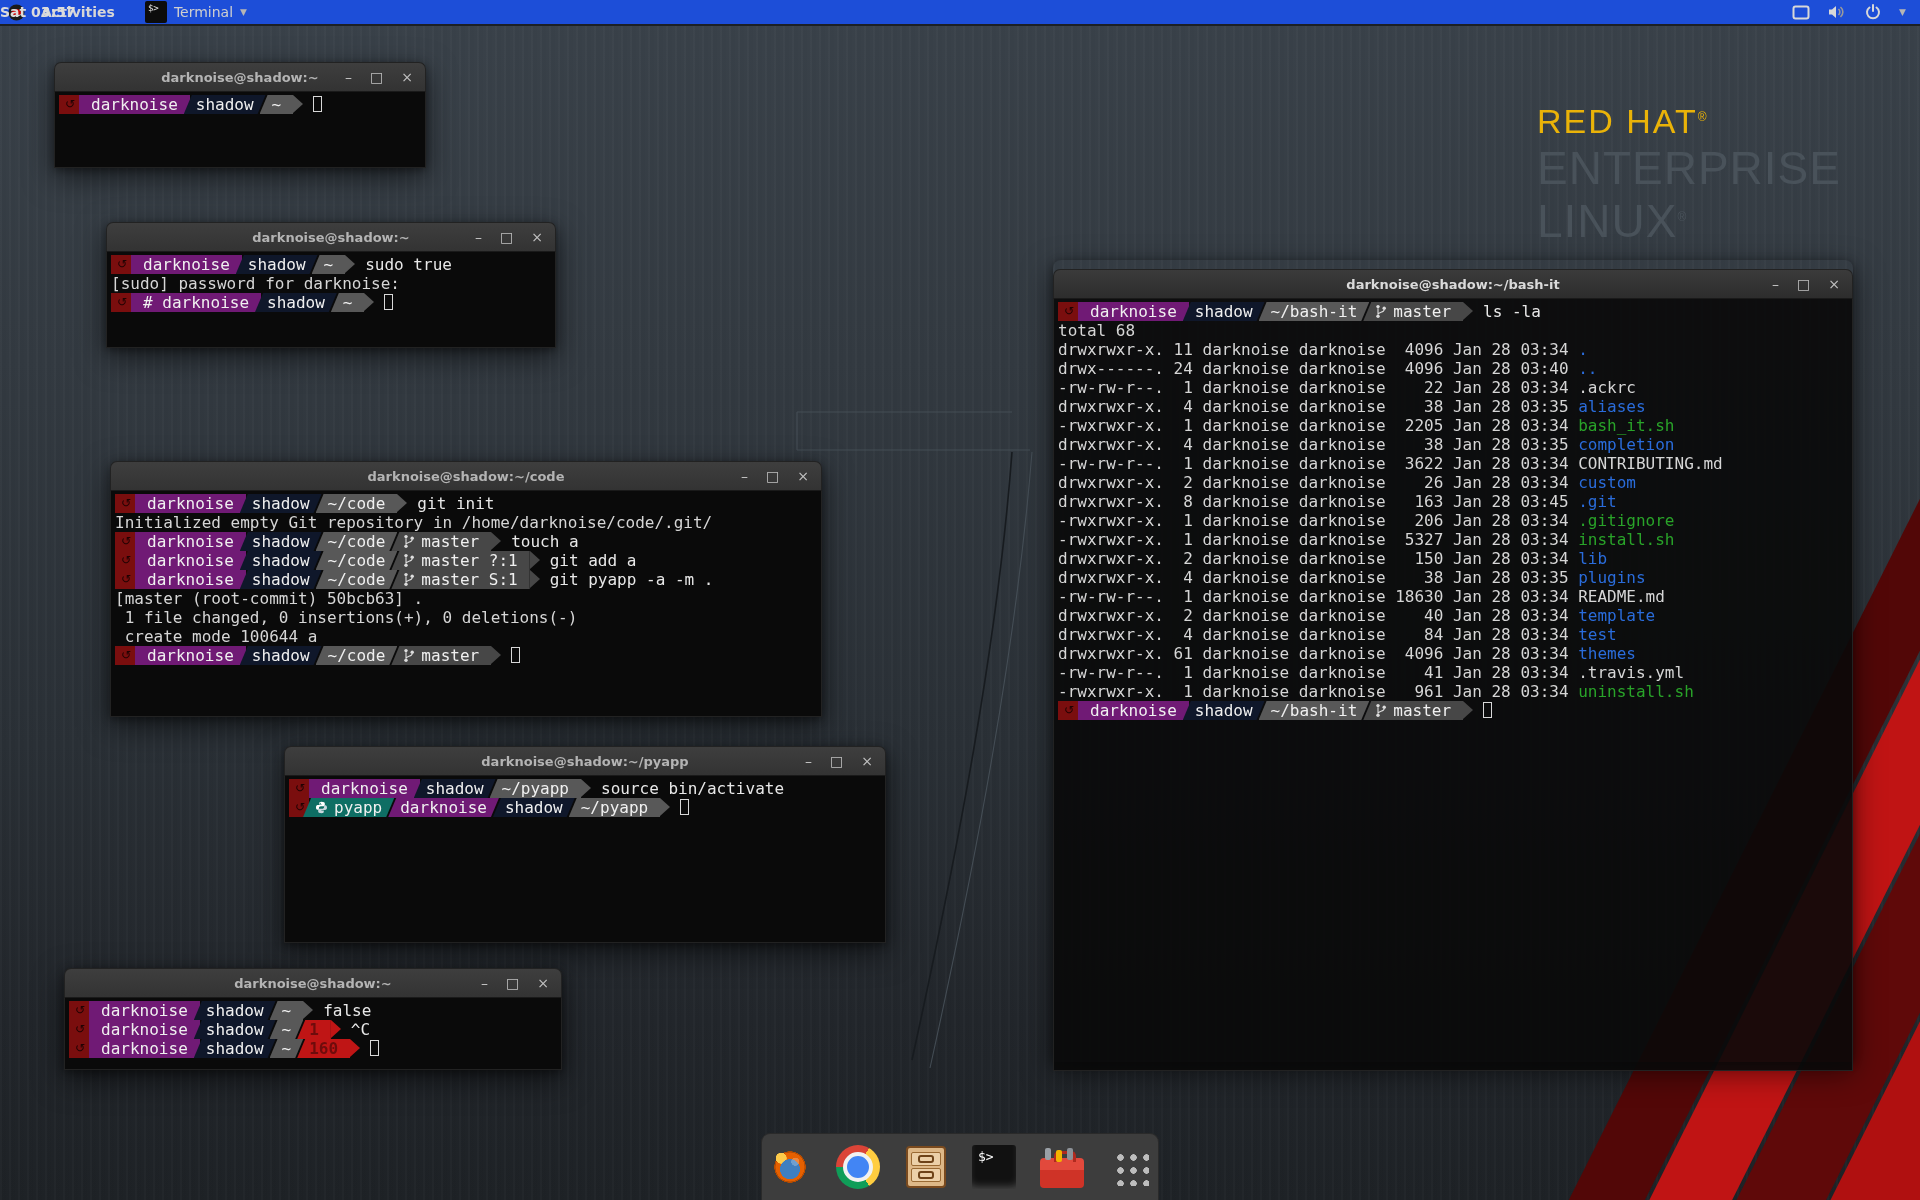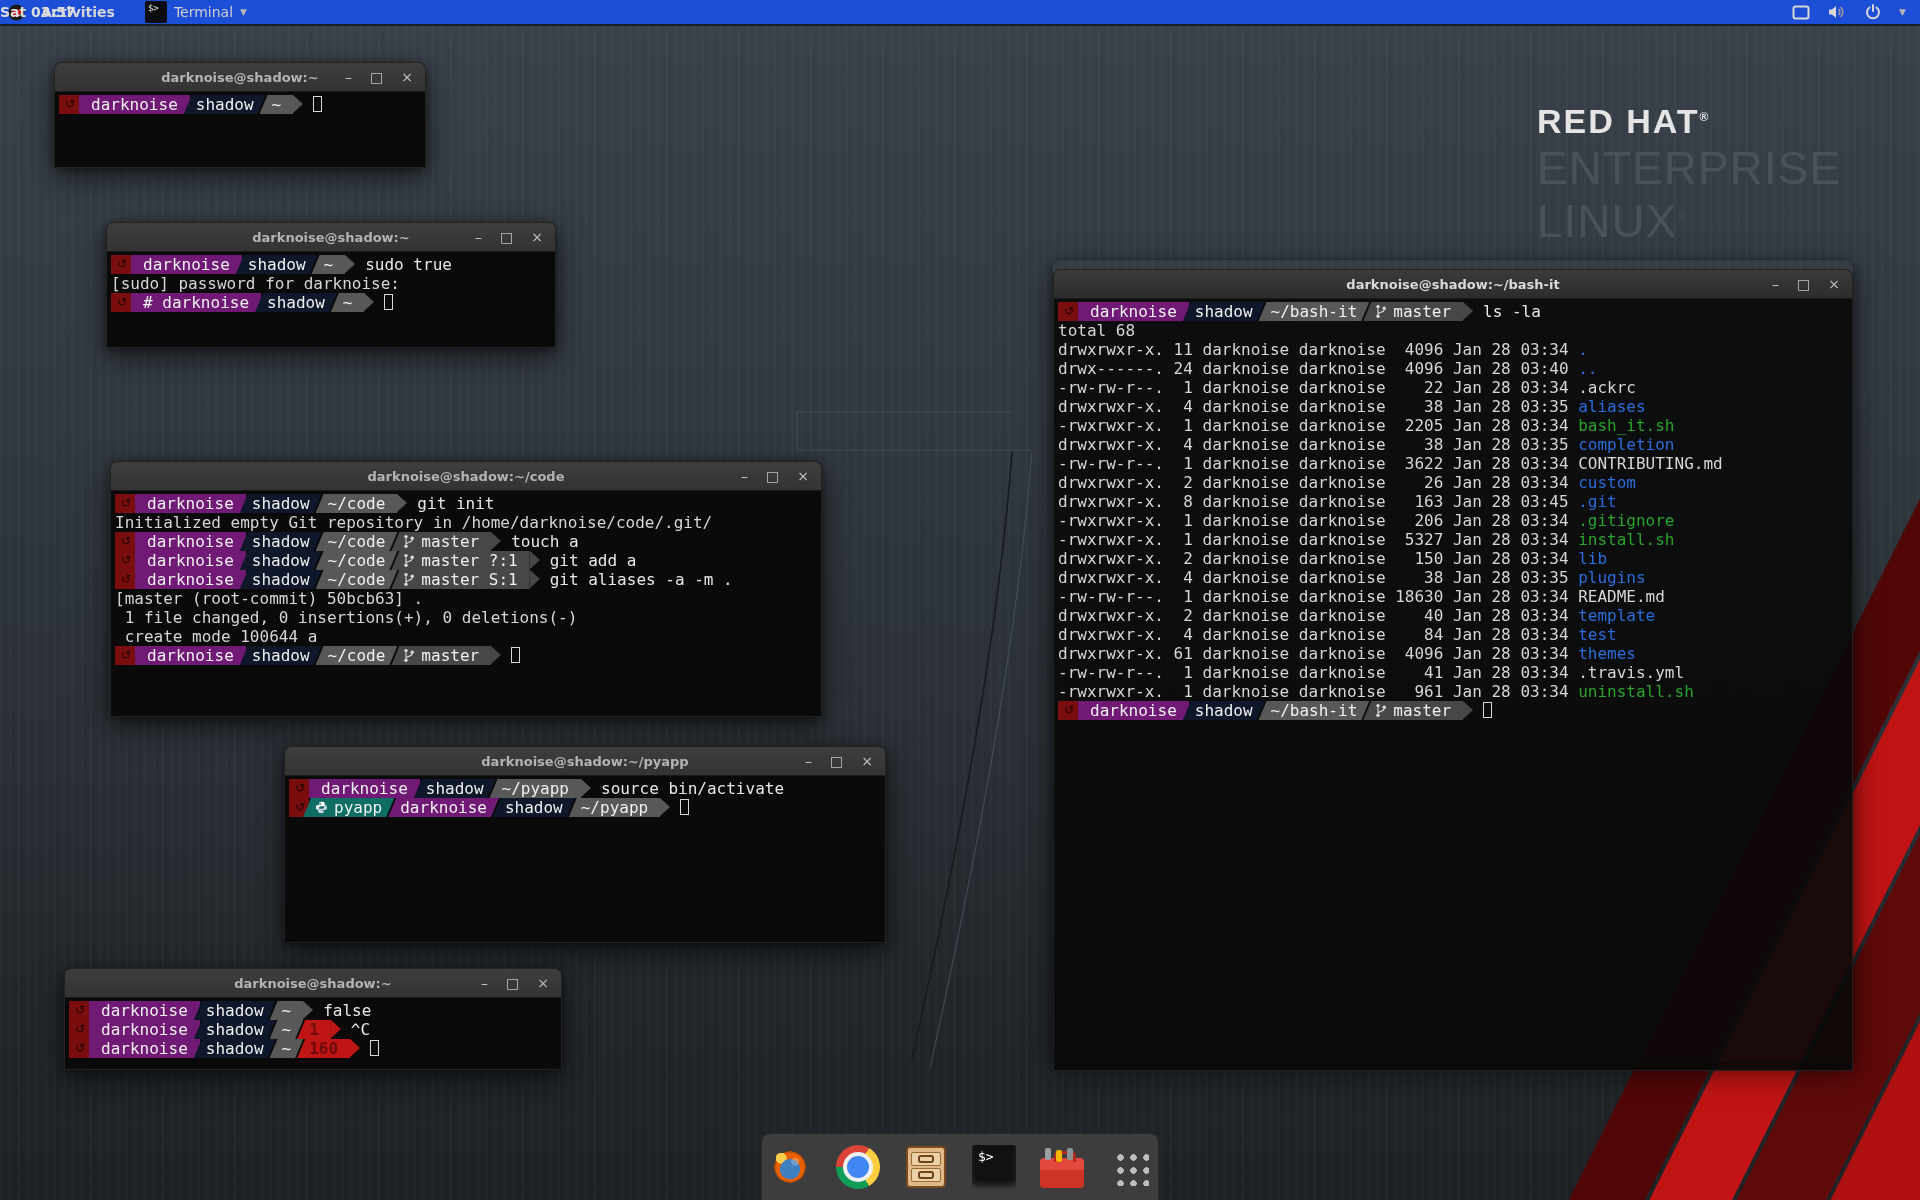--- a/index.html
+++ b/index.html
@@ -10,21 +10,21 @@
   .wallpaper { position:absolute; inset:0; z-index:0;
     background:
       repeating-linear-gradient(90deg, rgba(255,255,255,0.018) 0 2px, rgba(0,0,0,0.02) 2px 6px, rgba(255,255,255,0) 6px 9px),
       linear-gradient(180deg,#3a424a 0%, #333a41 30%, #2a3036 62%, #22262b 85%, #1e2226 100%);
   }
   .wallpaper-art { position:absolute; inset:0; z-index:0; }
 
   
   .rhel-logo { position:absolute; left:1537px; top:104px; z-index:1; color:#4d575f;
                font-family:"Liberation Sans", sans-serif; line-height:1; }
-  .rhel-logo .l1 { font-size:34px; font-weight:bold; letter-spacing:2px; color:#e5e5e5; }
+  .rhel-logo .l1 { font-size:34px; font-weight:normal; letter-spacing:2px; color:#eab308; }
   .rhel-logo .l2, .rhel-logo .l3 { font-size:46px; font-weight:normal; letter-spacing:1px; color:#49525a; margin-top:7px; }
   .rhel-logo sup { font-size:12px; vertical-align:super; }
 
   
   .topbar { position:absolute; left:0; top:0; width:1920px; height:26px; z-index:50;
             background:#1d4ed8; border-bottom:2px solid #1c2024; display:flex; align-items:center;
             color:#cfcfcf; font-size:14px; }
   .tb-left { display:flex; align-items:center; gap:10px; padding-left:8px; }
   .hat-icon { width:17px; height:17px; display:inline-block; }
   .activities { font-weight:bold; color:#d6d6d6; padding:0 6px; }
@@ -188,21 +188,21 @@
               <circle cx="3" cy="2.6" r="1.7" fill="#ddd"></circle>
               <circle cx="3" cy="12.2" r="1.7" fill="#ddd"></circle>
               <circle cx="9.2" cy="4.2" r="1.7" fill="#ddd"></circle>
               <path d="M3 4.2 V10.6 M9.2 5.8 C9.2 8.6 3 8 3 10.6" stroke="#ddd" stroke-width="1.1" fill="none"></path>
             </svg>master ?:1</span><span class="p-arrow ar-dgray"></span><span class="p-cmd">git add a</span></div>
         <div class="tline prompt"><span class="iconseg">↺</span><span class="seg bg-darkred">darknoise</span><span class="seg bg-red cut">shadow</span><span class="seg bg-gray cut">~/code</span><span class="seg bg-dgray cut endflat"><svg class="branch-svg" width="12" height="15" viewBox="0 0 12 15">
               <circle cx="3" cy="2.6" r="1.7" fill="#ddd"></circle>
               <circle cx="3" cy="12.2" r="1.7" fill="#ddd"></circle>
               <circle cx="9.2" cy="4.2" r="1.7" fill="#ddd"></circle>
               <path d="M3 4.2 V10.6 M9.2 5.8 C9.2 8.6 3 8 3 10.6" stroke="#ddd" stroke-width="1.1" fill="none"></path>
-            </svg>master S:1</span><span class="p-arrow ar-dgray"></span><span class="p-cmd">git aliases -a -m .</span></div>
+            </svg>master S:1</span><span class="p-arrow ar-dgray"></span><span class="p-cmd">git pyapp -a -m .</span></div>
         <div class="tline out">[master (root-commit) 50bcb63] .</div>
         <div class="tline out"> 1 file changed, 0 insertions(+), 0 deletions(-)</div>
         <div class="tline out"> create mode 100644 a</div>
         <div class="tline prompt"><span class="iconseg">↺</span><span class="seg bg-darkred">darknoise</span><span class="seg bg-red cut">shadow</span><span class="seg bg-gray cut">~/code</span><span class="seg bg-dgray cut endflat"><svg class="branch-svg" width="12" height="15" viewBox="0 0 12 15">
               <circle cx="3" cy="2.6" r="1.7" fill="#ddd"></circle>
               <circle cx="3" cy="12.2" r="1.7" fill="#ddd"></circle>
               <circle cx="9.2" cy="4.2" r="1.7" fill="#ddd"></circle>
               <path d="M3 4.2 V10.6 M9.2 5.8 C9.2 8.6 3 8 3 10.6" stroke="#ddd" stroke-width="1.1" fill="none"></path>
             </svg>master</span><span class="p-arrow ar-dgray"></span><span class="cursor-box"></span></div>
       </div>

